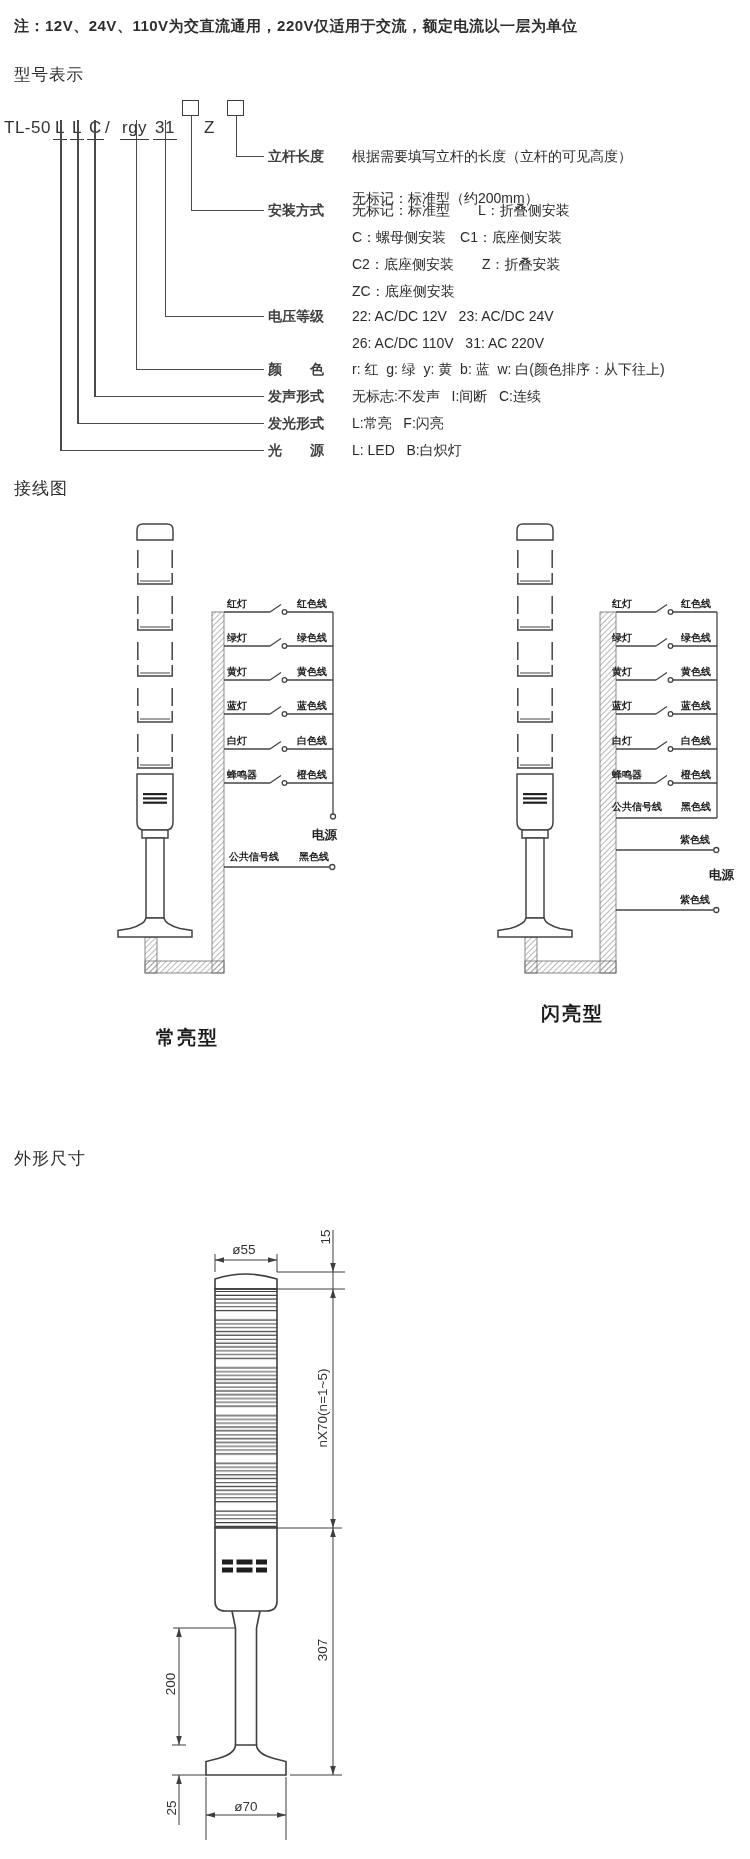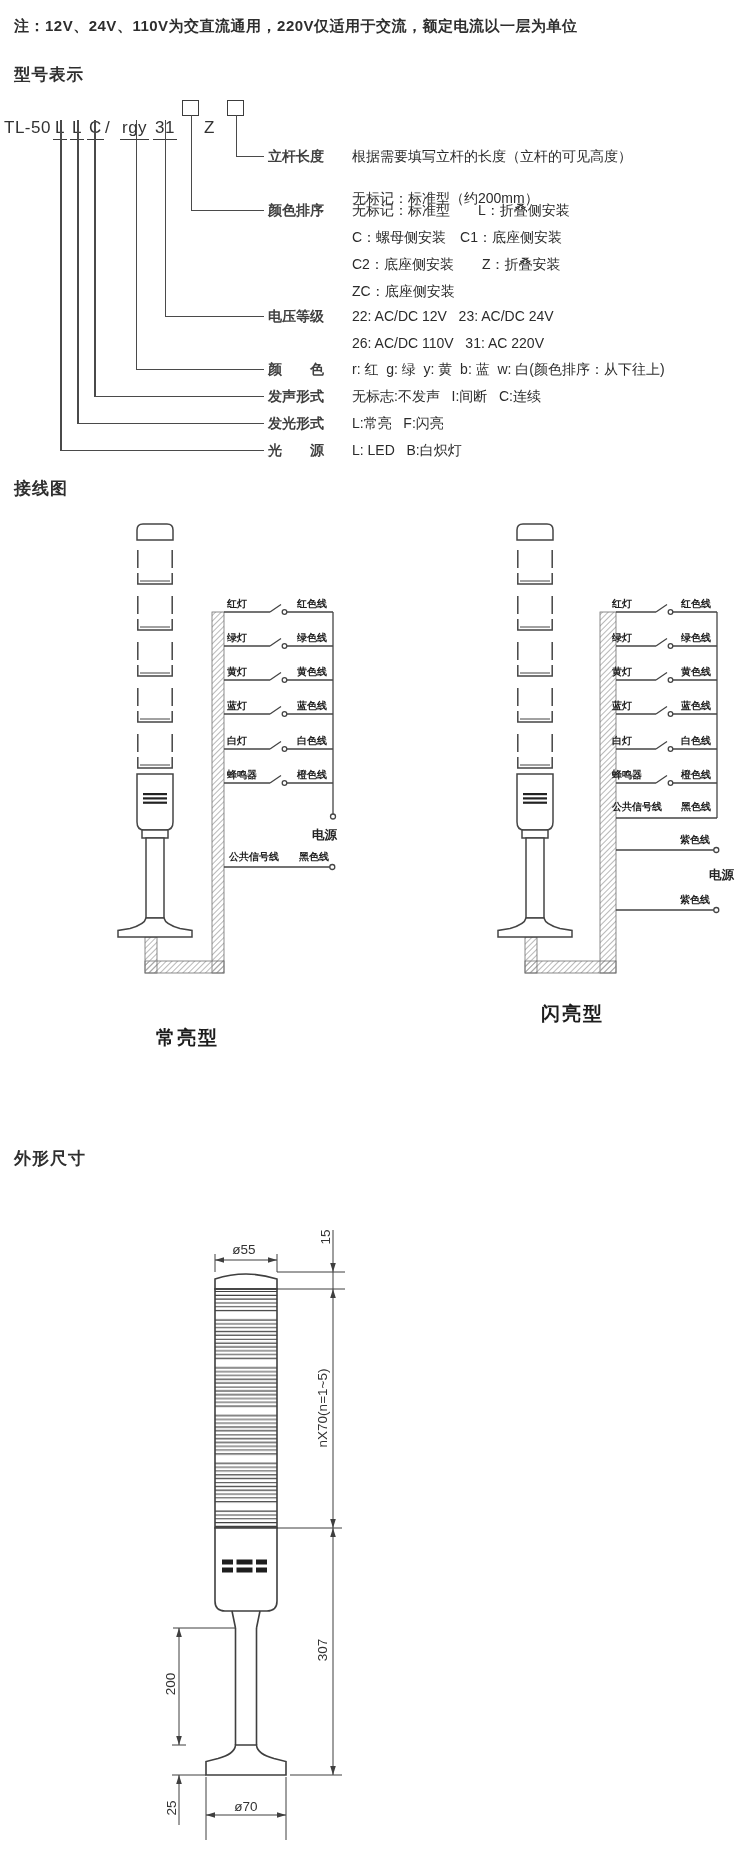--- a/index.html
+++ b/index.html
@@ -1,20 +1,20 @@
 <!DOCTYPE html>
 <html><head>
 <meta charset="utf-8">
 <style>
   html,body{margin:0;padding:0;background:#fff;}
   .page{position:relative;width:750px;height:1859px;background:#ffffff;overflow:hidden;
         font-family:"Liberation Sans",sans-serif;color:#2e2e2e;}
   .abs{position:absolute;}
   .note{font-size:15px;font-weight:600;letter-spacing:.5px;white-space:pre;}
-  .h1{font-size:16.5px;font-weight:700;letter-spacing:1px;}
+  .h1{font-size:16.5px;font-weight:400;letter-spacing:1px;}
   .code-seg{font-size:17px;font-weight:500;letter-spacing:.5px;color:#333;line-height:20px;margin-top:20px;}
   .u{border-bottom:1.6px solid #3c3c3c;padding:0 2px 1px 2px;}
   .code-box{width:15px;height:14px;border:1.6px solid #3c3c3c;background:#fff;}
   .lv{width:1.5px;background:#4a4a4a;}
   .lh{height:1.5px;background:#4a4a4a;}
   .flabel{width:64px;font-size:14px;font-weight:600;white-space:pre;color:#404040;}
   .fval{font-size:14px;font-weight:500;white-space:pre;color:#2b2b2b;}
   .wlab{font-size:10px;font-weight:700;color:#222;white-space:nowrap;}
   .wlab2{font-size:12.5px;font-weight:700;color:#222;white-space:nowrap;}
   .caption{font-size:19px;font-weight:700;letter-spacing:2px;color:#1c1c1c;}
@@ -53,21 +53,21 @@
 
   <div class="abs lh" style="left:235.5px;top:155.5px;width:28px;"></div>
   <div class="abs lh" style="left:190.5px;top:209.5px;width:73px;"></div>
   <div class="abs lh" style="left:164.5px;top:315.5px;width:99px;"></div>
   <div class="abs lh" style="left:135.5px;top:368.5px;width:128px;"></div>
   <div class="abs lh" style="left:94px;top:395.5px;width:170px;"></div>
   <div class="abs lh" style="left:77px;top:422.5px;width:187px;"></div>
   <div class="abs lh" style="left:60px;top:449.5px;width:204px;"></div>
 
   <div class="abs flabel" style="left:268px;top:148px;">立杆长度</div>
-  <div class="abs flabel" style="left:268px;top:202px;">颜色排序</div>
+  <div class="abs flabel" style="left:268px;top:202px;">安装方式</div>
   <div class="abs flabel" style="left:268px;top:308px;">电压等级</div>
   <div class="abs flabel" style="left:268px;top:361px;">颜　　色</div>
   <div class="abs flabel" style="left:268px;top:388px;">发声形式</div>
   <div class="abs flabel" style="left:268px;top:415px;">发光形式</div>
   <div class="abs flabel" style="left:268px;top:442px;">光　　源</div>
 
   <div class="abs fval" style="left:352px;top:148px;">根据需要填写立杆的长度（立杆的可见高度）</div>
   <div class="abs fval" style="left:352px;top:161px;margin-top:29px;">无标记：标准型（约200mm）</div>
   <div class="abs fval" style="left:352px;top:202px;">无标记：标准型　　L：折叠侧安装</div>
   <div class="abs fval" style="left:352px;top:229px;">C：螺母侧安装　C1：底座侧安装</div>

